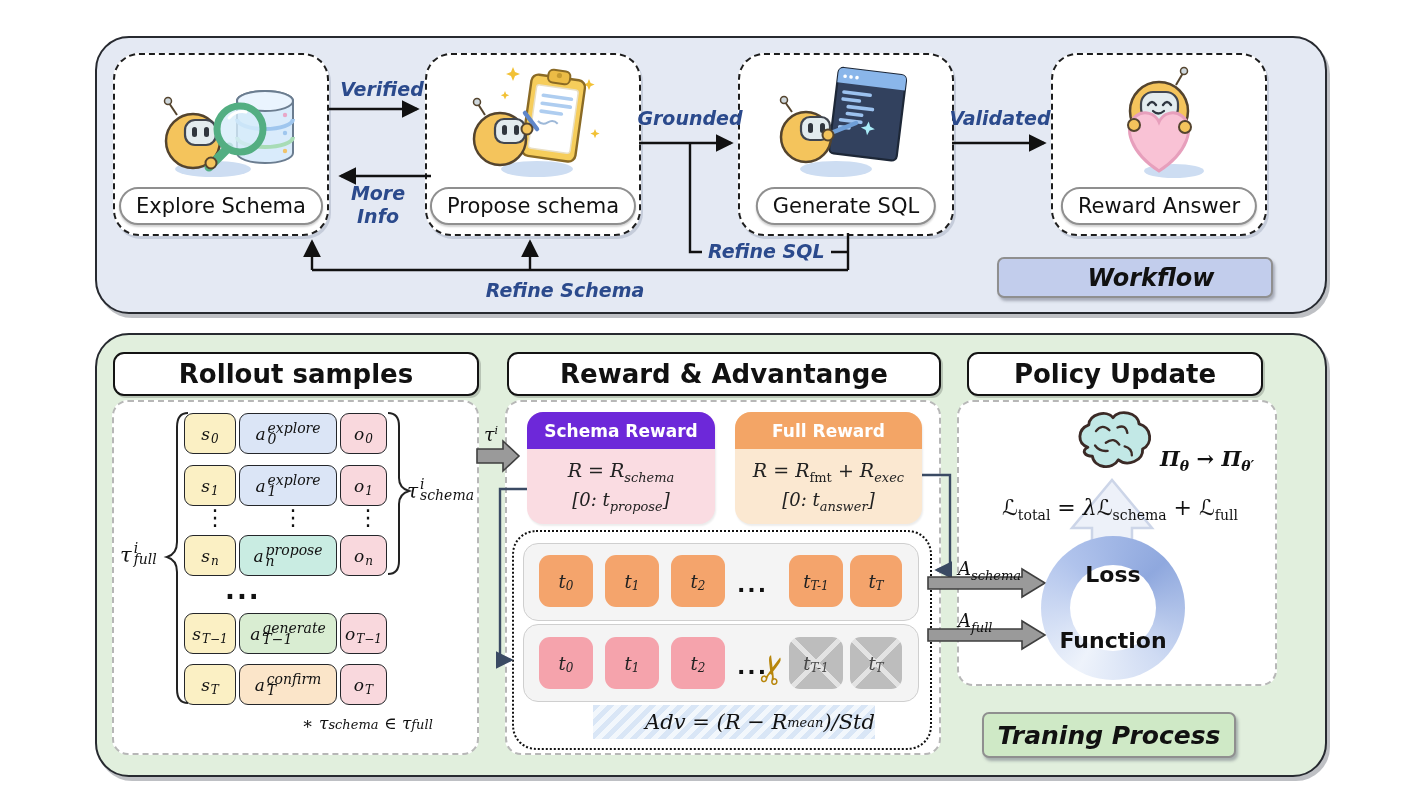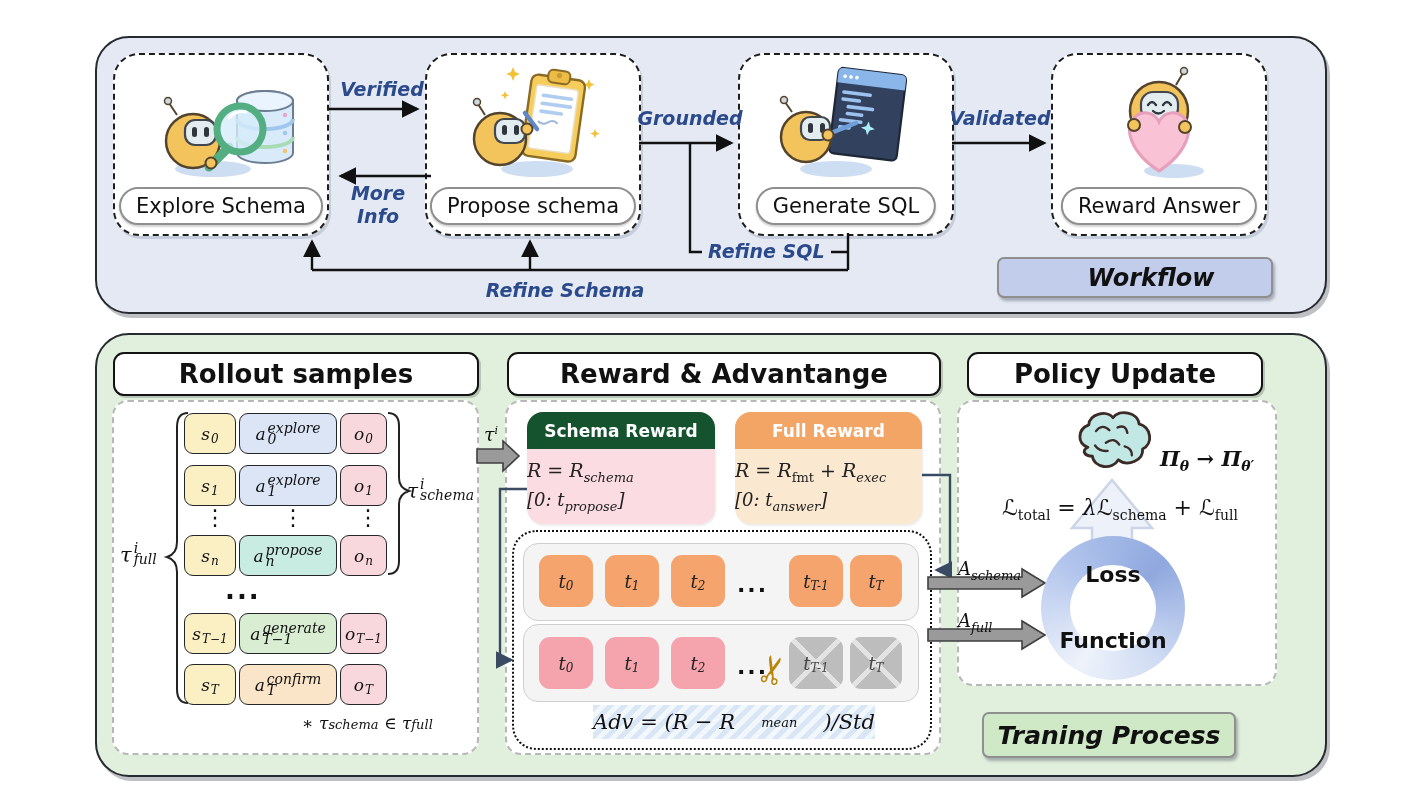--- a/index.html
+++ b/index.html
@@ -47,21 +47,21 @@
   .ss{display:flex;flex-direction:column;align-items:flex-start;margin-left:2px;}
   .ss span{font-size:14px;line-height:11px;font-style:italic;}
   .serifmath{position:absolute;font-family:"DejaVu Serif",serif;font-style:italic;z-index:10;}
   .vdots{position:absolute;font-family:"DejaVu Serif",serif;font-size:22px;z-index:4;}
   .hdots{position:absolute;font-weight:bold;font-size:26px;letter-spacing:2px;z-index:4;}
   
   .rcard{position:absolute;top:412px;height:112px;border-radius:16px;z-index:4;overflow:hidden;
          box-shadow:1px 2px 2px rgba(0,0,0,.08);}
   .rcard-h{height:37px;display:flex;align-items:center;justify-content:center;color:#fff;
            font-size:17px;font-weight:600;}
-  .rcard-b{height:75px;display:flex;flex-direction:column;align-items:flex-start;justify-content:center;gap:4px;
+  .rcard-b{height:75px;display:flex;flex-direction:column;align-items:center;justify-content:center;gap:4px;
            font-family:"DejaVu Serif",serif;font-style:italic;font-size:19px;color:#222;}
   .fsub{font-size:13px;font-style:italic;}
   .rm{font-style:normal;}
   
   #dotted-box{position:absolute;left:512px;top:530px;width:416px;height:216px;
               border:2.5px dotted #111;border-radius:24px;z-index:2;}
   .trow{position:absolute;left:523px;width:394px;height:76px;background:#f4f4f4;
         border:1.5px solid #cfcfcf;border-radius:15px;z-index:3;}
   .tok{position:absolute;width:54px;height:52px;border-radius:11px;display:flex;align-items:center;
        justify-content:center;z-index:4;font-family:"DejaVu Serif",serif;font-style:italic;
@@ -69,21 +69,21 @@
   .tok-orange{background:#f4a46c;}
   .tok-pink{background:#f5a3ac;}
   .tok-gray{background:#bdbdbd;color:#474747;
      background-image:linear-gradient(45deg,transparent 47%,#e3e3e3 47%,#e3e3e3 53%,transparent 53%),
                       linear-gradient(-45deg,transparent 47%,#e3e3e3 47%,#e3e3e3 53%,transparent 53%);}
   .tsub{font-size:12px;transform:translateY(5px);font-style:italic;}
   .scissors{position:absolute;left:757px;top:648px;font-size:38px;color:#b8860b;z-index:12;
             transform:rotate(-75deg);font-family:"DejaVu Sans",sans-serif;}
   #adv-bar{position:absolute;left:593px;top:705px;width:282px;height:34px;z-index:4;
            background:repeating-linear-gradient(135deg,#d9e6f6 0 5px,#f2f7fc 5px 10px);
-           display:flex;align-items:center;justify-content:space-between;
+           display:flex;align-items:center;justify-content:flex-end;
            font-family:"DejaVu Serif",serif;font-style:italic;font-size:21px;color:#111;}
   
   .ring{position:absolute;left:1041px;top:536px;width:144px;height:144px;border-radius:50%;z-index:6;
         background:conic-gradient(from 210deg,#eef3fb,#b0c3ec 30%,#8fa8de 55%,#cfdbf3 80%,#eef3fb);}
   .ring-hole{position:absolute;left:50%;top:50%;width:86px;height:86px;margin:-43px 0 0 -43px;
              background:#fff;border-radius:50%;}
   .ring-label{position:absolute;inset:0;display:flex;flex-direction:column;align-items:center;
               justify-content:center;font-size:22px;font-weight:600;line-height:26px;z-index:7;gap:40px;}
   .overlay{position:absolute;left:0;top:0;z-index:5;pointer-events:none;}
   .scl{font-family:"DejaVu Sans",sans-serif;font-style:italic;}
@@ -337,21 +337,21 @@
       </span>
   </div>
   <div class="serifmath" style="left:302px;top:713px;font-size:17px;">
     <span>∗ </span><span>τ</span><span class="fsub">schema</span><span> ∈ </span><span>τ</span><span class="fsub">full</span>
   </div>
   <div class="serifmath" style="left:484px;top:423px;font-size:19px;">
     <span>τ</span><sup style="font-size:11px;">i</sup>
   </div>
 
   <div class="rcard" style="left:527px;width:188px;background:#fadce2;">
-    <div class="rcard-h" style="background:#14532d;">Schema Reward</div>
+    <div class="rcard-h" style="background:#6d28d9;">Schema Reward</div>
     <div class="rcard-b">
       <div><span>R = R</span><sub class="fsub">schema</sub></div>
       <div style="font-size:18px;"><span>[0: t</span><sub class="fsub">propose</sub><span>]</span></div>
     </div>
   </div>
   <div class="rcard" style="left:735px;width:187px;background:#fbe8d1;">
     <div class="rcard-h" style="background:#f3a566;">Full Reward</div>
     <div class="rcard-b">
       <div><span>R = R</span><sub class="fsub rm">fmt</sub><span> + R</span><sub class="fsub">exec</sub></div>
       <div style="font-size:18px;"><span>[0: t</span><sub class="fsub">answer</sub><span>]</span></div>

